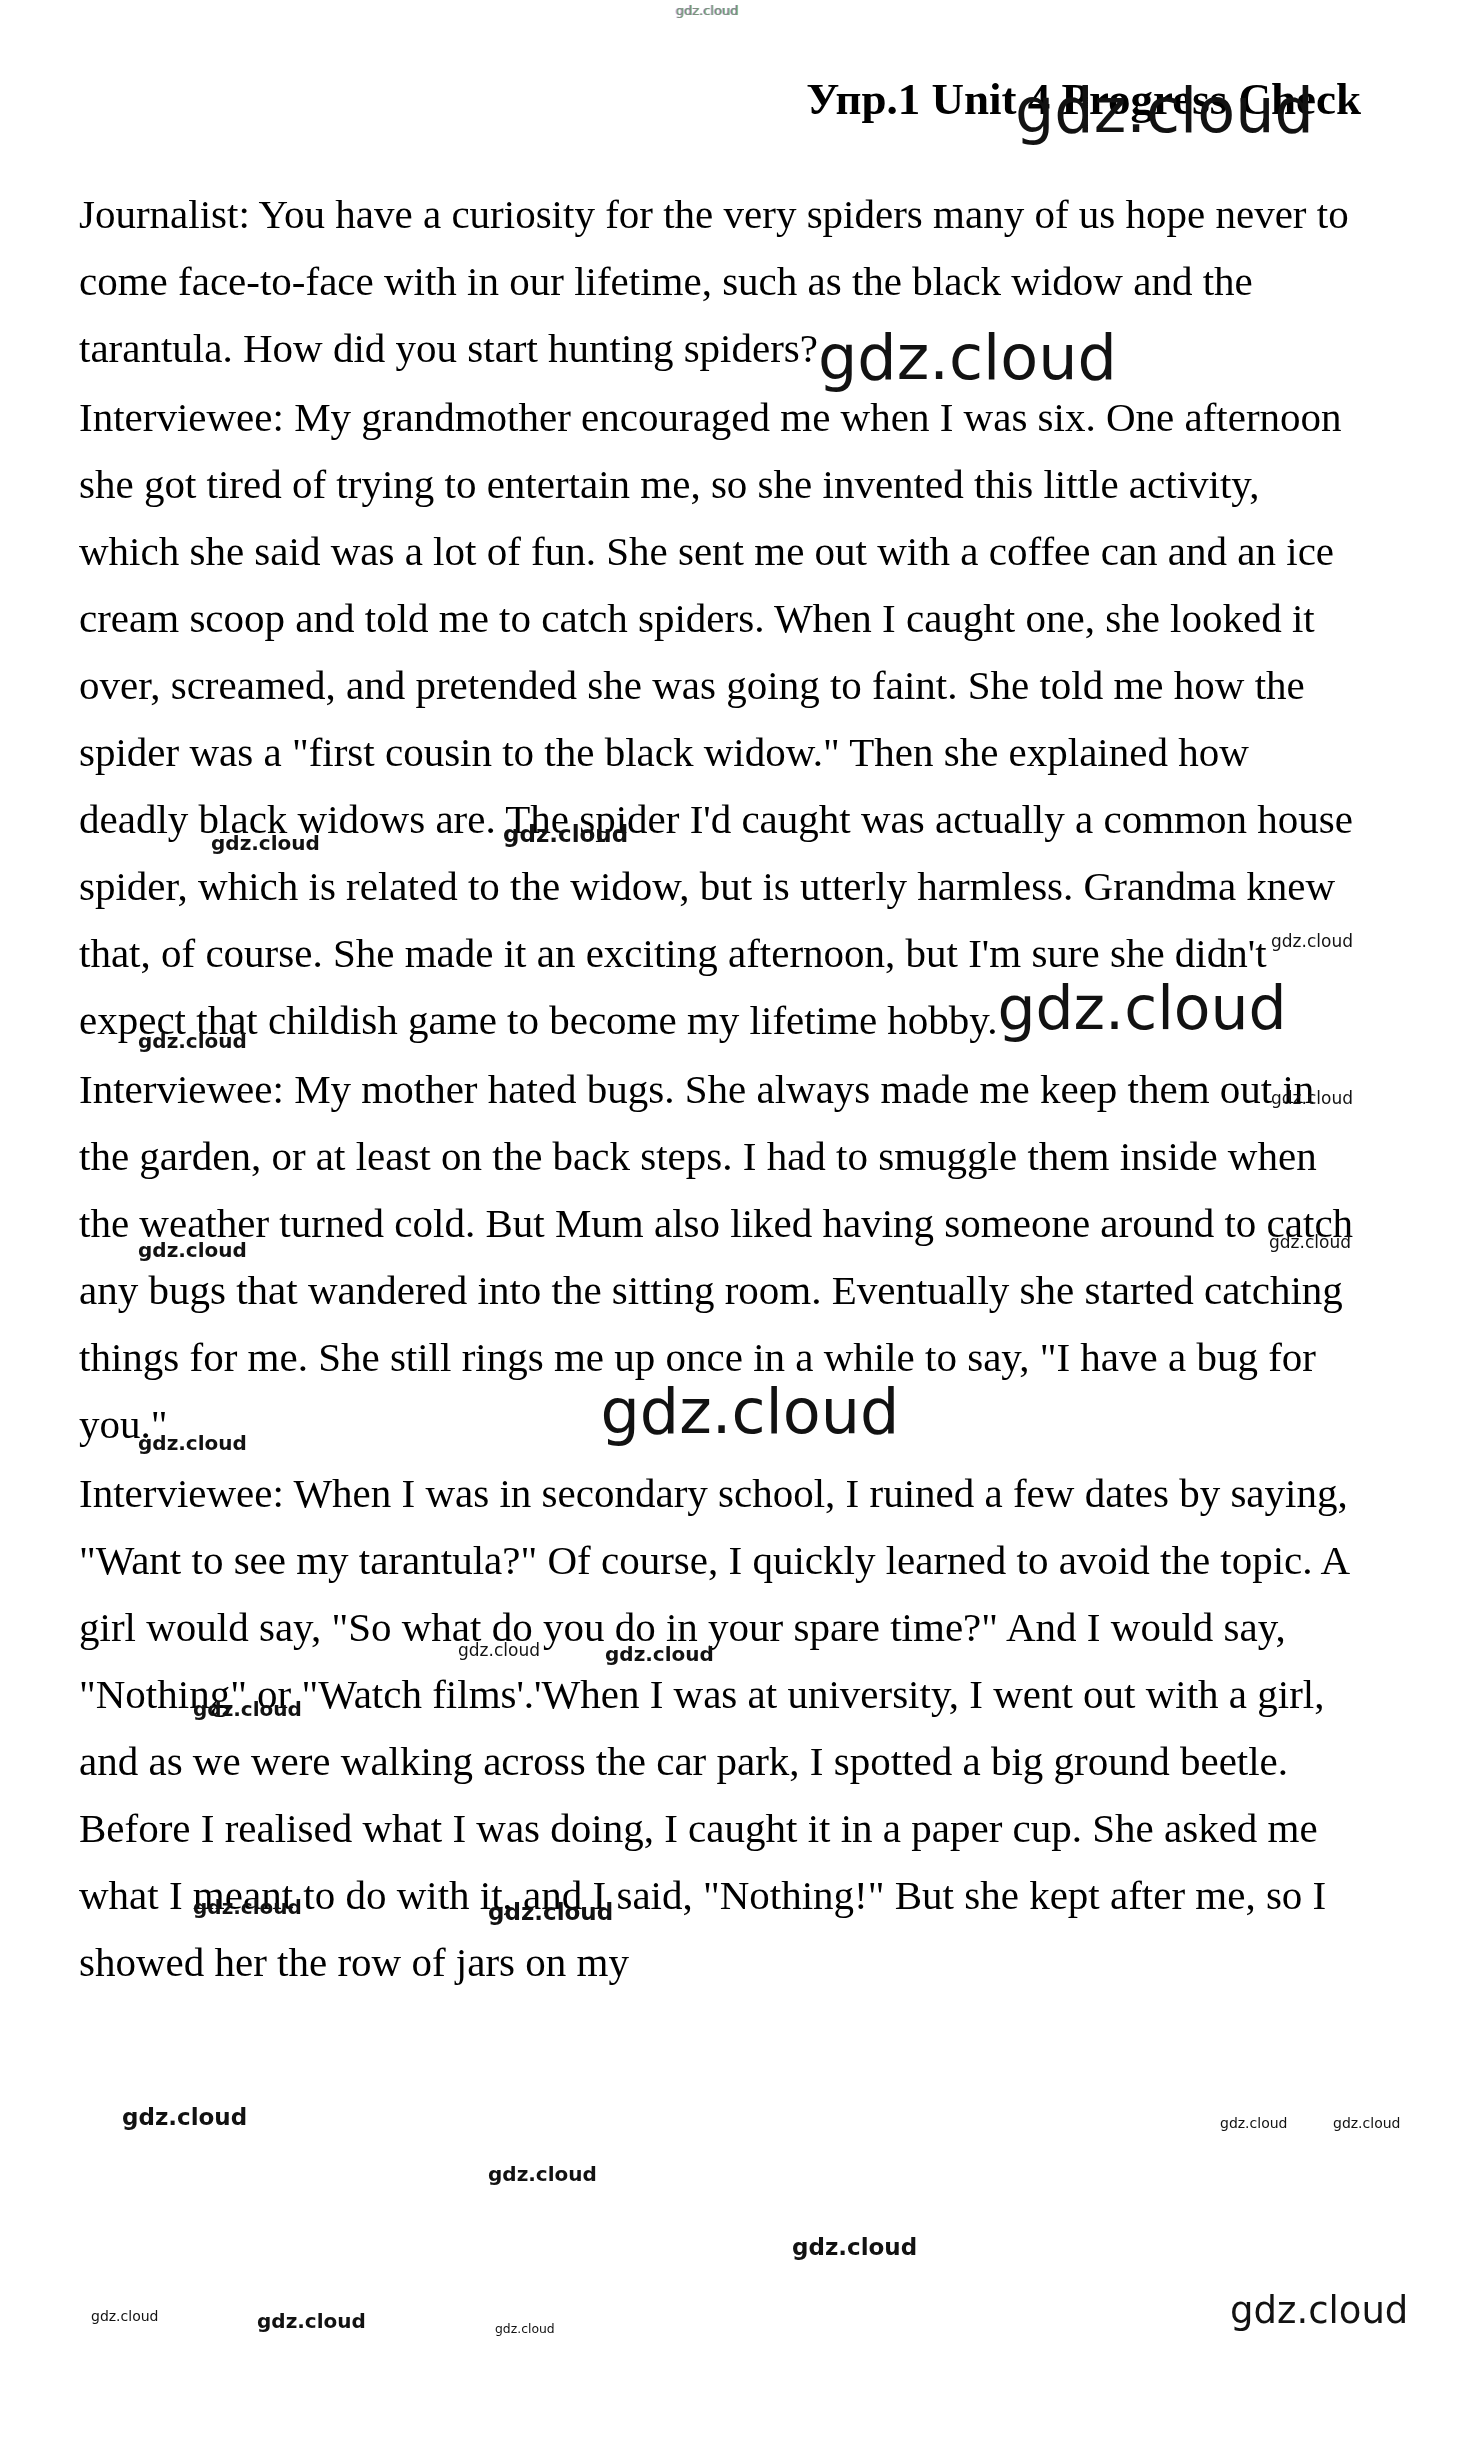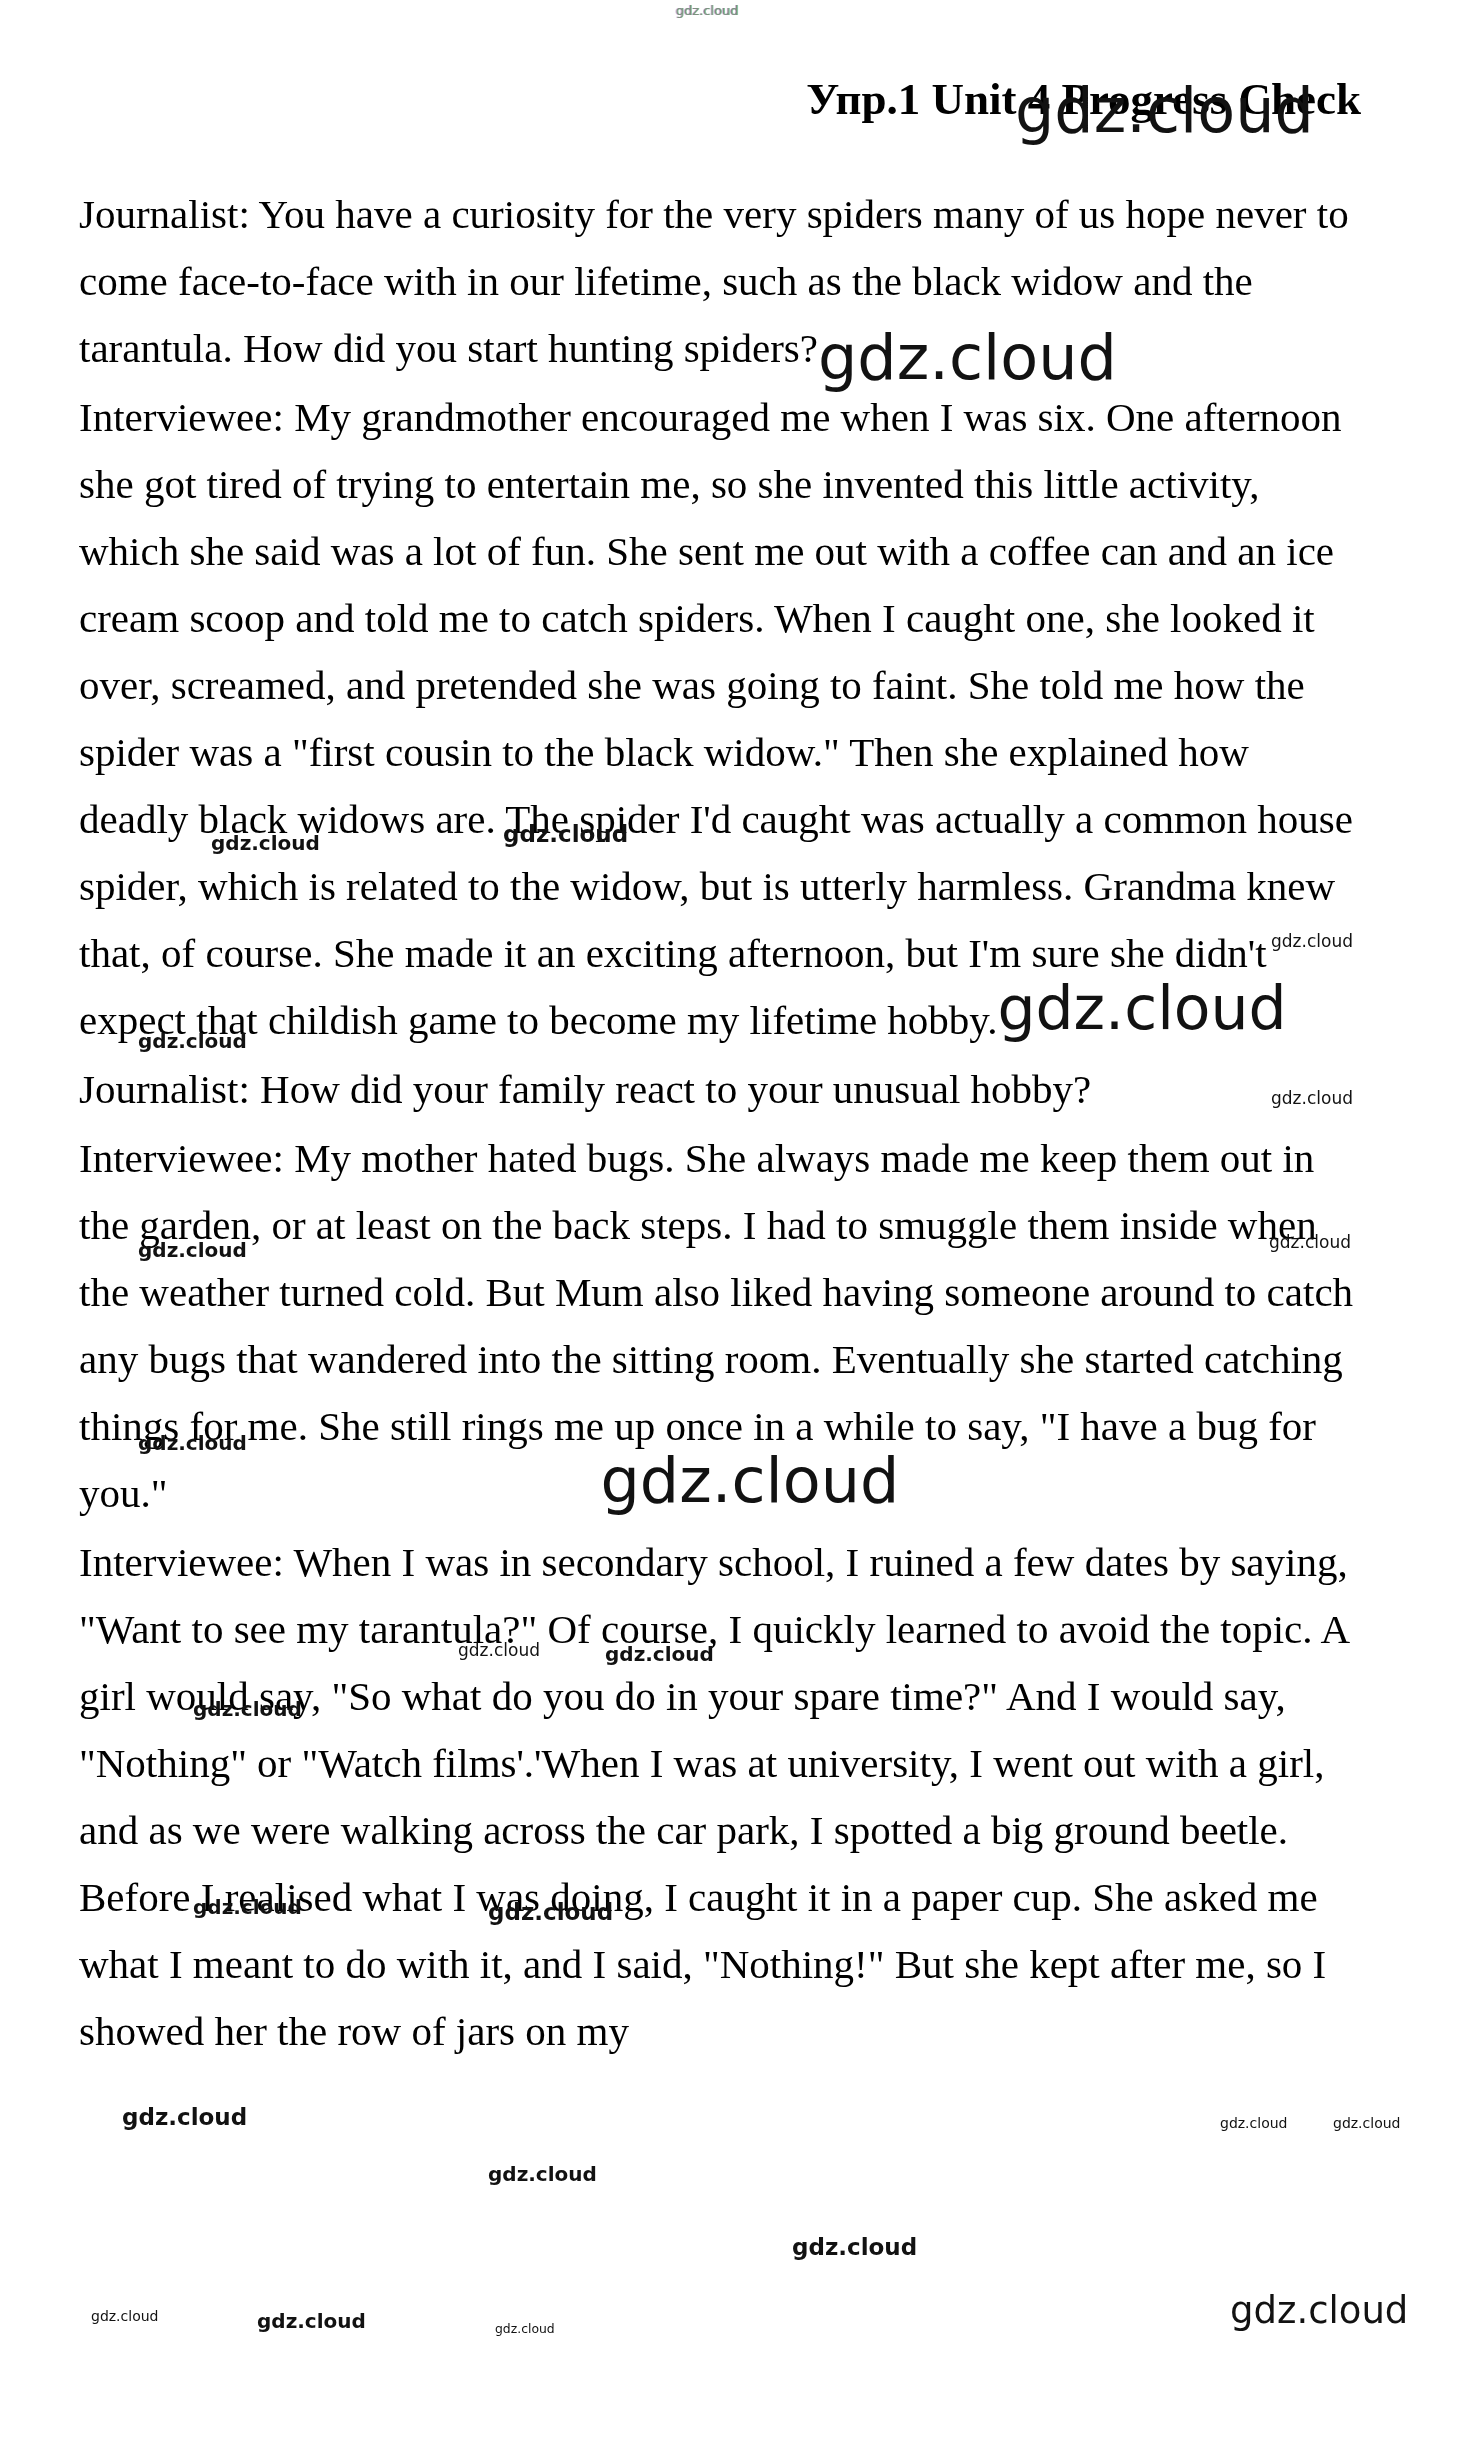--- a/index.html
+++ b/index.html
@@ -77,21 +77,20 @@
 
   <div class="content">
 
     <h1 class="title">Упр.1 Unit 4 Progress Check</h1>
 
 
     <p class="para"><span>Journalist:</span> <span>You have a curiosity for the very spiders many of us hope never to come face-to-face with in our lifetime, such as the black widow and the tarantula. How did you start hunting spiders?</span><span class="wm-inline wm-after-spiders">gdz.cloud</span></p>
 
     <p class="para"><span>Interviewee:</span> <span>My grandmother encouraged me when I was six. One afternoon she got tired of trying to entertain me, so she invented this little activity, which she said was a lot of fun. She sent me out with a coffee can and an ice cream scoop and told me to catch spiders. When I caught one, she looked it over, screamed, and pretended she was going to faint. She told me how the spider was a "first cousin to the black widow." Then she explained how deadly black widows are. The spider I'd caught was actually a common house spider, which is related to the widow, but is utterly harmless. Grandma knew that, of course. She made it an exciting afternoon, but I'm sure she didn't expect that childish game to become my lifetime hobby.</span><span class="wm-inline wm-after-hobby">gdz.cloud</span></p>
 
-    <p class="para"><span>Journalist:</span> <span>How did your family react to your unusual hobby?</span></p>
 
     <p class="para"><span>Interviewee:</span> <span>My mother hated bugs. She always made me keep them out in the garden, or at least on the back steps. I had to smuggle them inside when the weather turned cold. But Mum also liked having someone around to catch any bugs that wandered into the sitting room. Eventually she started catching things for me. She still rings me up once in a while to say, "I have a bug for you."</span><span class="wm-inline wm-after-bug">gdz.cloud</span></p>
 
 
     <p class="para"><span>Interviewee:</span> <span>When I was in secondary school, I ruined a few dates by saying, "Want to see my tarantula?" Of course, I quickly learned to avoid the topic. A girl would say, "So what do you do in your spare time?" And I would say, "Nothing" or "Watch films'.'When I was at university, I went out with a girl, and as we were walking across the car park, I spotted a big ground beetle. Before I realised what I was doing, I caught it in a paper cup. She asked me what I meant to do with it, and I said, "Nothing!" But she kept after me, so I showed her the row of jars on my</span></p>
 
   </div>
 
   <span class="wm fs26" style="left:211px;  top:833px;">gdz.cloud</span>
   <span class="wm fs30" style="left:503px;  top:823px;">gdz.cloud</span>

